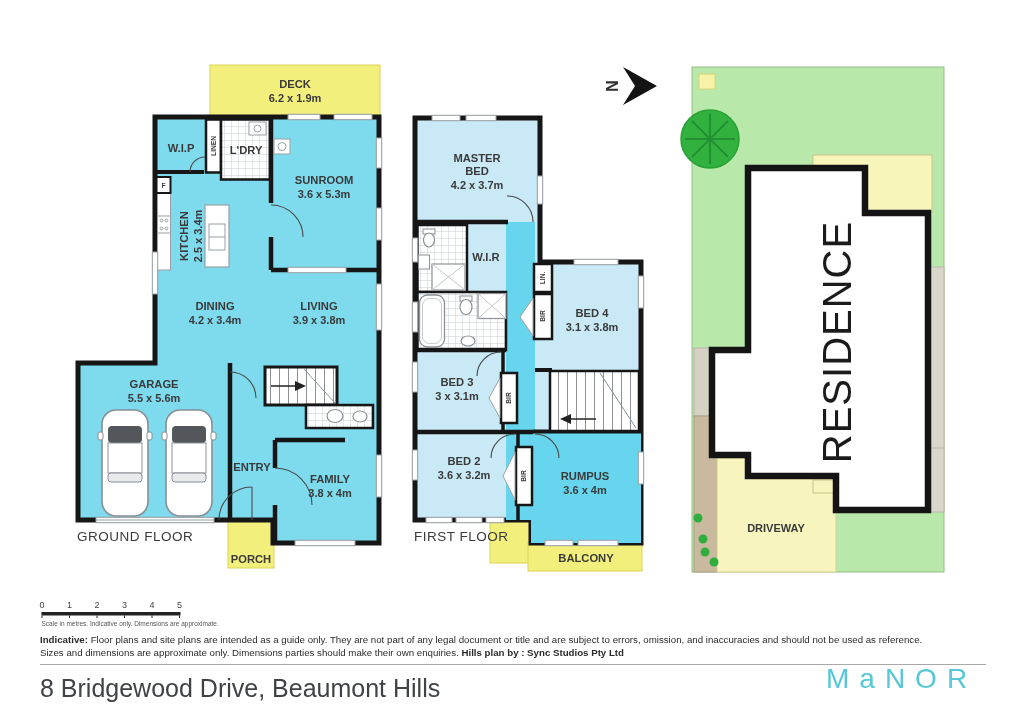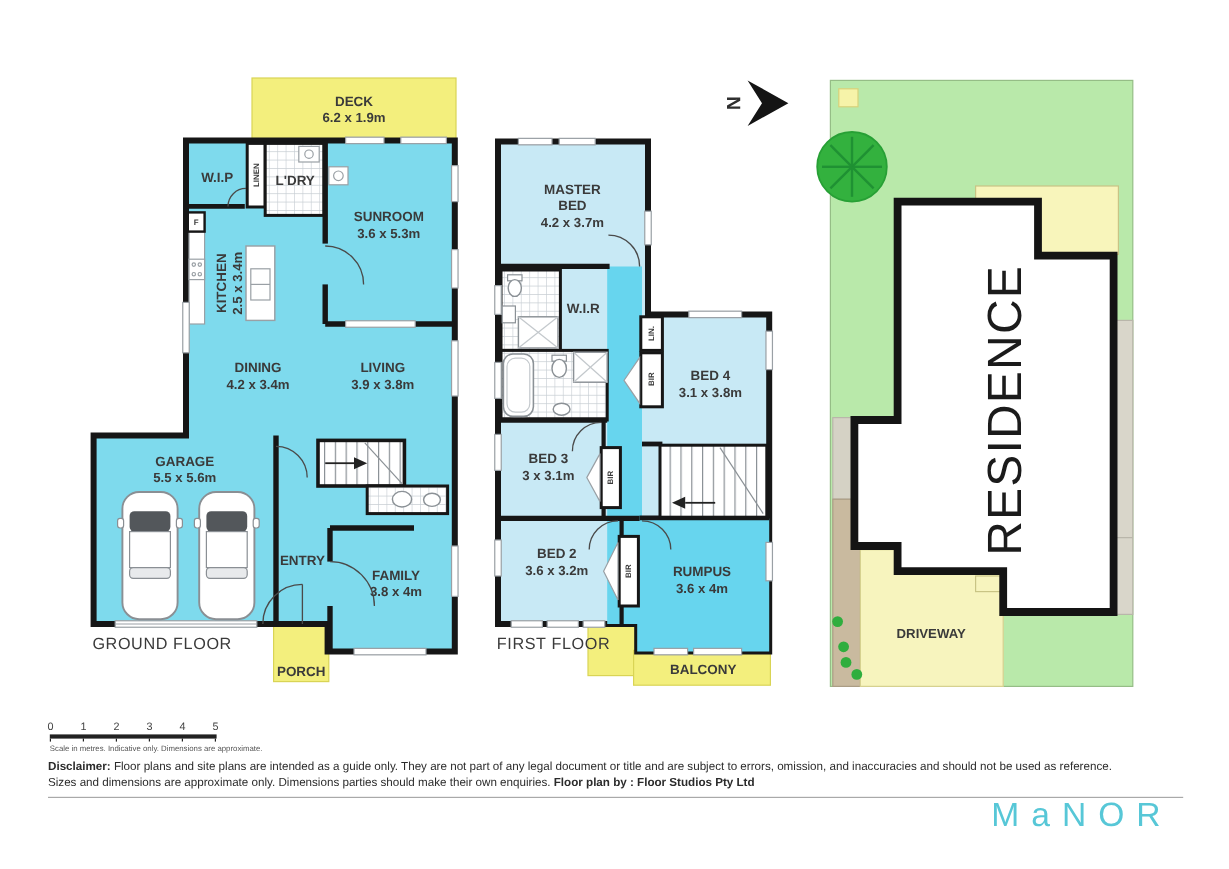--- a/index.html
+++ b/index.html
@@ -306,21 +306,22 @@
           <line x1="124.5" y1="615.5" x2="124.5" y2="618"></line>
       <line x1="152" y1="615.5" x2="152" y2="618"></line>
           <line x1="179.5" y1="615.5" x2="179.5" y2="618"></line>
     </g>
     <text class="scale-cap" x="41.5" y="626">Scale in metres. Indicative only. Dimensions are approximate.</text>
   </g>
 </svg>
 
 
 <div id="disclaimer">
-  <b>Disclaimer:</b>
+  <b>Indicative:</b>
   <span>Floor plans and site plans are intended as a guide only. They are not part of any legal document or title and are subject to errors, omission, and inaccuracies and should not be used as reference.</span><br>
   <span>Sizes and dimensions are approximate only. Dimensions parties should make their own enquiries.</span>
-  <b>Floor plan by : Floor Studios Pty Ltd</b>
+  <b>Hills plan by : Sync Studios Pty Ltd</b>
 </div>
 <div id="rule"></div>
+<div id="address">8 Bridgewood Drive, Beaumont Hills</div>
 <div id="logo">MaNOR</div>
 
 </div>
 
 </body></html>

